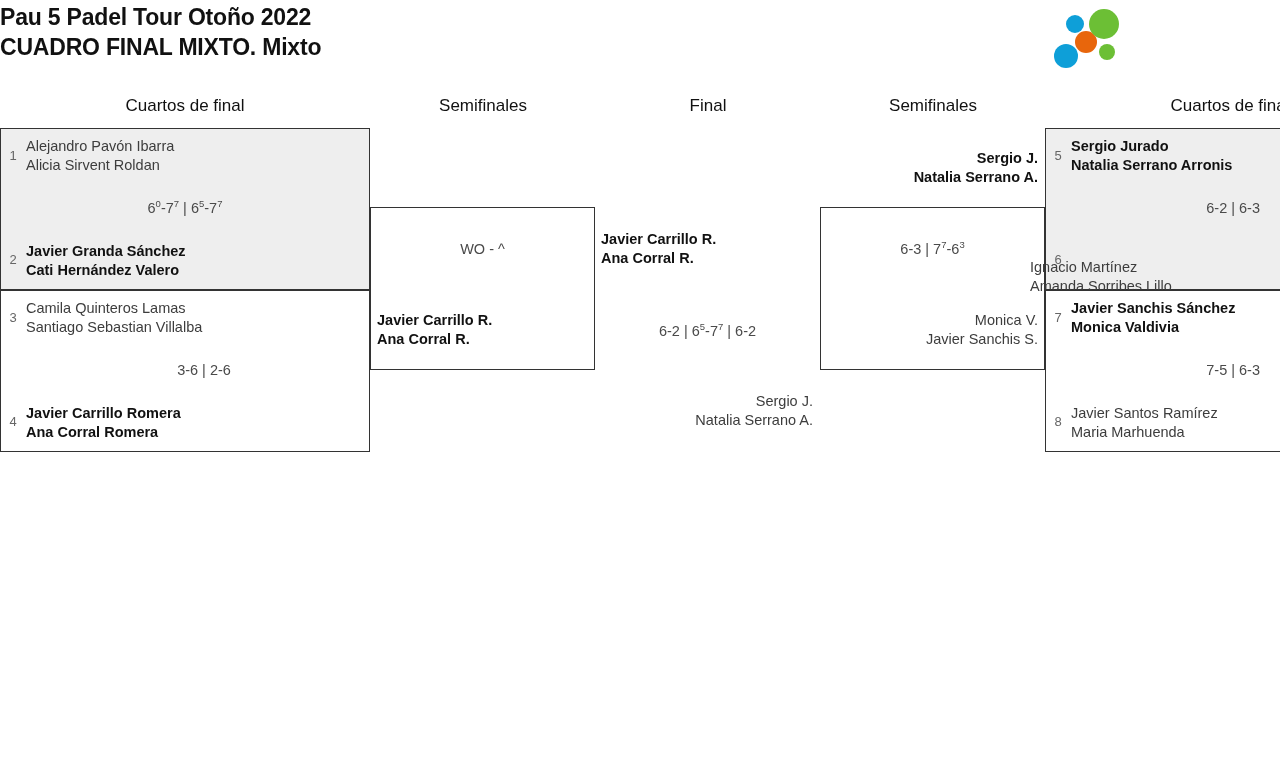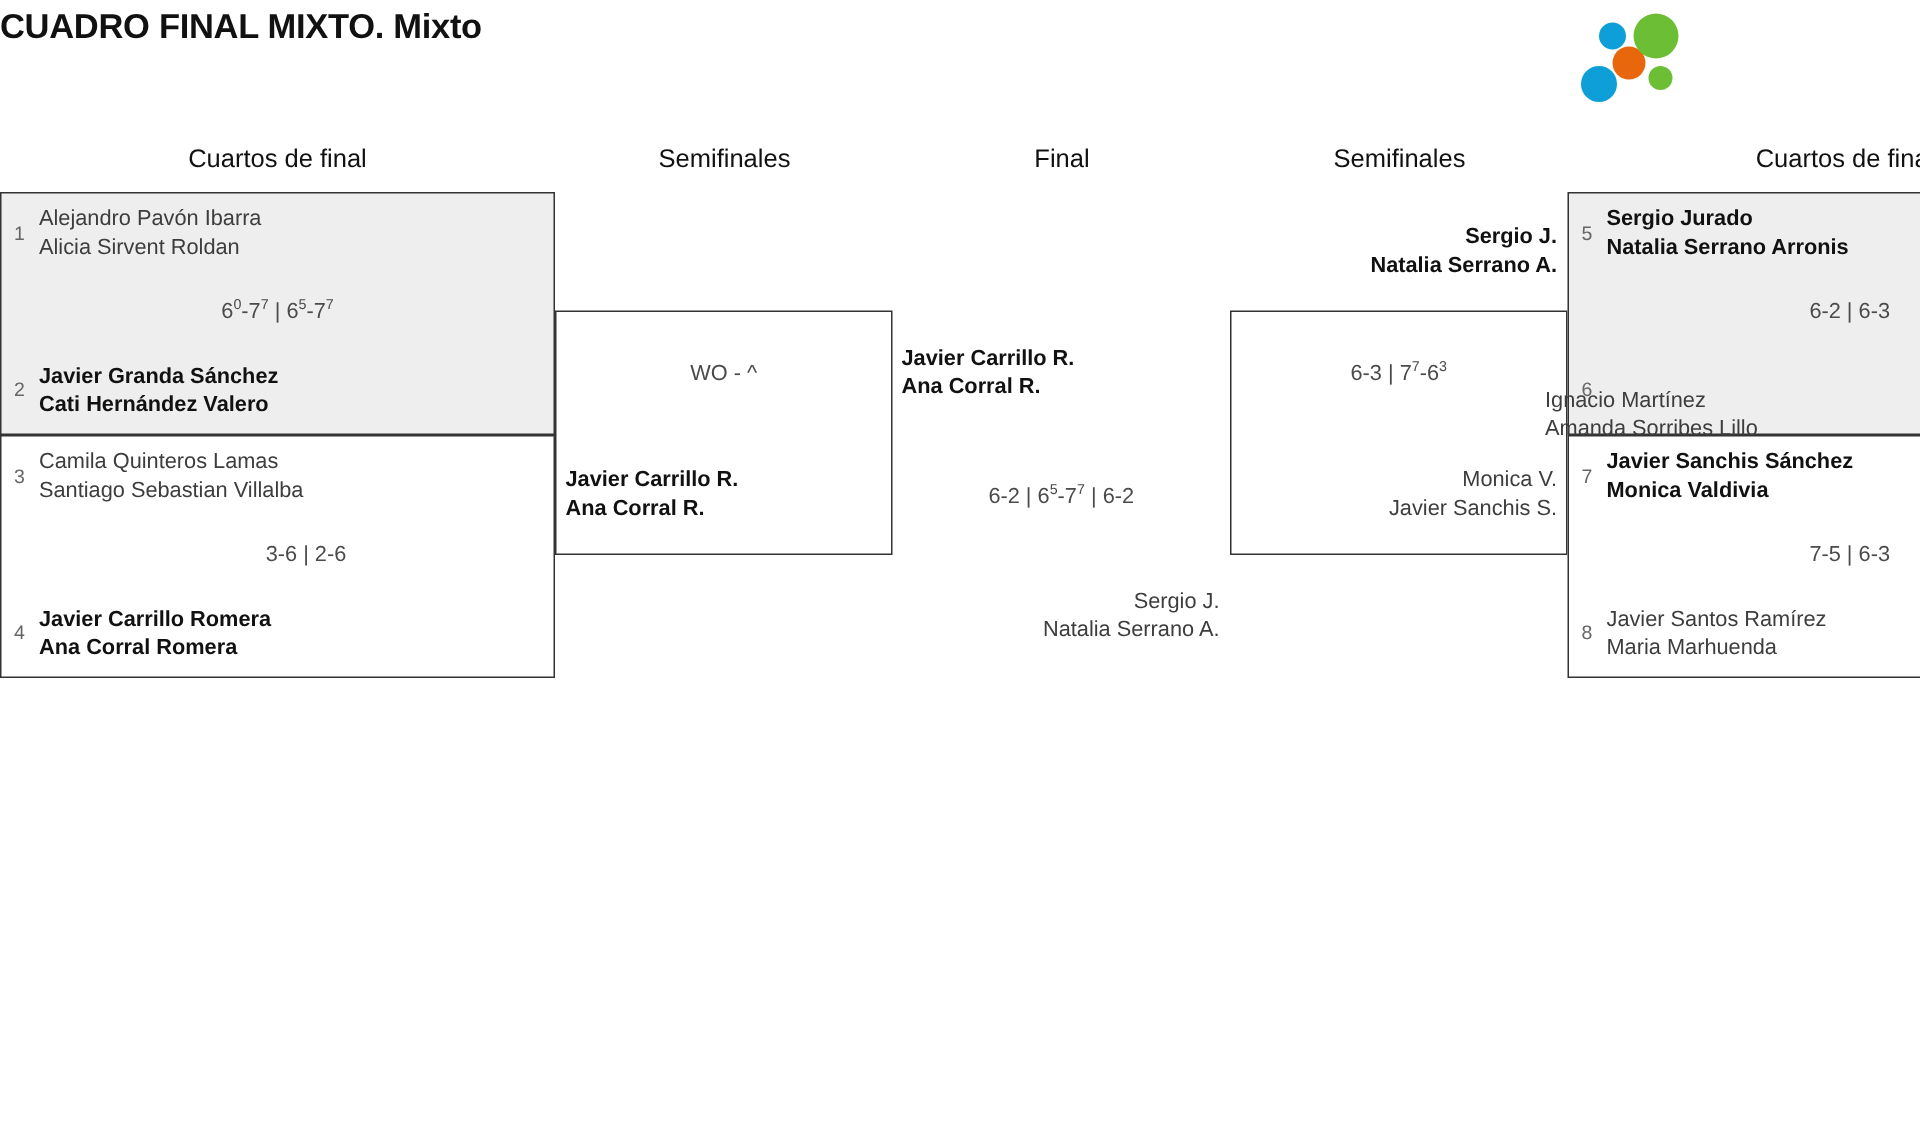--- a/index.html
+++ b/index.html
@@ -70,20 +70,21 @@
 
   .ta-r { text-align: right; }
   .ta-c { text-align: center; }
 </style>
 </head>
 <body>
 
 <div id="root">
 
   <div class="title-block">
+    <span class="title-line">Pau 5 Padel Tour Otoño 2022</span>
     <span class="title-line">CUADRO FINAL MIXTO. Mixto</span>
   </div>
 
   <div class="logo">
     <span class="dot" style="left:18px; top:9px; width:18px; height:18px; background:#0e9fd8;"></span>
     <span class="dot" style="left:27px; top:25px; width:22px; height:22px; background:#e8660c;"></span>
     <span class="dot" style="left:6px; top:38px; width:24px; height:24px; background:#0e9fd8;"></span>
     <span class="dot" style="left:41px; top:3px; width:30px; height:30px; background:#6cbf35;"></span>
     <span class="dot" style="left:51px; top:38px; width:16px; height:16px; background:#6cbf35;"></span>
   </div>

